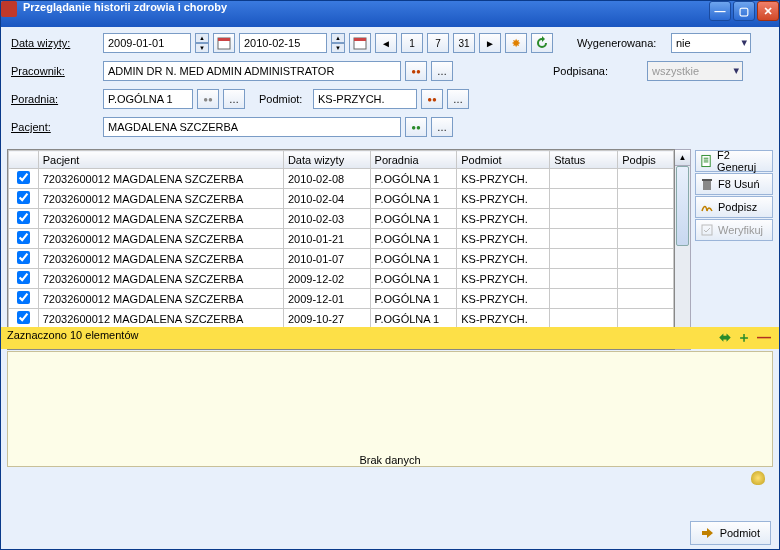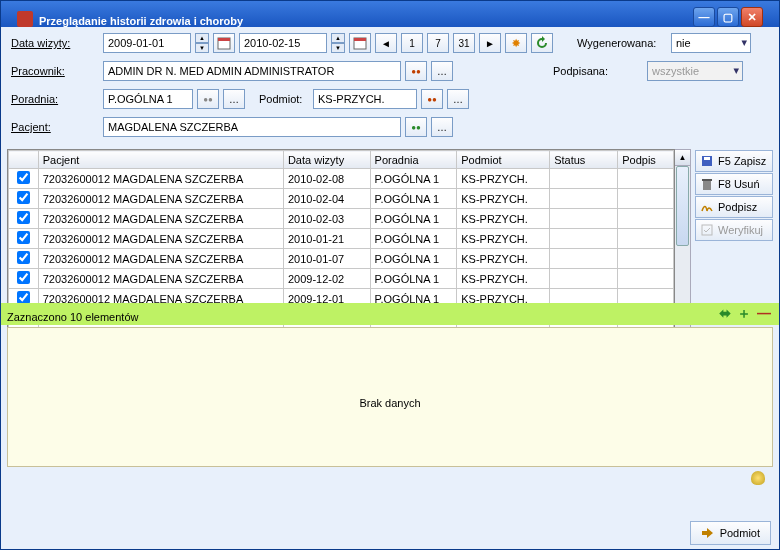--- a/index.html
+++ b/index.html
@@ -1,18 +1,18 @@
 <!DOCTYPE html>
 <html><head>
 <meta charset="utf-8">
 <style>
 * { box-sizing: border-box; margin: 0; padding: 0; font-family: Tahoma, sans-serif; font-size: 11px; }
 body { background: #d6e4f5; width: 780px; height: 550px; overflow: hidden; }
 .window { width: 780px; height: 550px; border: 1px solid #0a3a8a; background: #e8f0fb; display: flex; flex-direction: column; }
-.titlebar { height: 26px; background: linear-gradient(#3a7adf,#1a56c0); display: flex; align-items: flex-end; padding: 0 16px; color: #fff; font-weight: bold; }
+.titlebar { height: 26px; background: linear-gradient(#3a7adf,#1a56c0); display: flex; align-items: flex-start; padding: 0 0; color: #fff; font-weight: bold; }
 .titlebar .ticon { width: 16px; height: 16px; background: #c0392b; margin-right: 6px; border-radius: 2px; }
 .titlebar .spacer { flex: 1; }
 .winbtn { width: 22px; height: 20px; margin-left: 2px; background: linear-gradient(#6ea5ee,#2b6bd4); border: 1px solid #1a4a9e; border-radius: 3px; display: flex; align-items: center; justify-content: center; color: #fff; font-weight: bold; cursor: pointer; }
 .winbtn.close { background: linear-gradient(#f0806a,#d04828); border-color: #a03010; }
 .filters { padding: 6px 10px 4px 10px; }
 .frow { display: flex; align-items: center; margin-bottom: 8px; gap: 4px; }
 .flabel { width: 88px; text-decoration: underline; }
 .txt { height: 20px; border: 1px solid #7a9cc6; background: #fff; padding: 2px 4px; }
 .date { width: 88px; }
 .spin { width: 14px; height: 20px; display: inline-flex; flex-direction: column; }
@@ -31,26 +31,26 @@
 col.chk { width: 24px; } col.pac { width: 198px; } col.dw { width: 70px; } col.por { width: 70px; } col.pod { width: 75px; } col.st { width: 55px; } col.pp { width: 45px; }
 .scrollbar { width: 16px; background: #e8ecf2; border: 1px solid #aab; border-left: none; display: flex; flex-direction: column; }
 .sbtn { height: 16px; background: linear-gradient(#fdfdfe,#d8e0ec); border-bottom: 1px solid #aab; display: flex; align-items: center; justify-content: center; font-size: 8px; cursor: pointer; }
 .sbtn:last-child { border-bottom: none; border-top: 1px solid #aab; }
 .strack { flex: 1; position: relative; }
 .sthumb { position: absolute; top: 0; left: 1px; right: 1px; height: 80px; background: linear-gradient(#e8f0fc,#c8d8f0); border: 1px solid #8aa; border-radius: 2px; }
 .sidebtns { width: 78px; display: flex; flex-direction: column; gap: 1px; padding-top: 1px; }
 .sbut { height: 22px; background: linear-gradient(#fdfdfe,#e4ecf7); border: 1px solid #9ab4d8; display: flex; align-items: center; padding: 0 4px; gap: 4px; cursor: pointer; }
 .sbut.disabled { color: #999; }
 .sico { width: 14px; height: 14px; display: inline-block; }
-.statusrow { display: flex; align-items: flex-end; padding: 2px 6px; background: #bef264; font-size: 10px; }
+.statusrow { display: flex; align-items: flex-start; padding: 2px 6px; background: #fde047; font-size: 10px; }
 .statusrow .sp { flex: 1; }
 .addrem { display: flex; gap: 2px; }
 .plus { color: #2a8a2a; font-weight: bold; font-size: 14px; cursor: pointer; padding: 0 2px; }
 .minus { color: #b03020; font-weight: bold; font-size: 14px; cursor: pointer; padding: 0 2px; }
-.detail { margin: 2px 6px 4px 6px; height: 140px; background: #fdfde8; border: 1px solid #c8c098; display: flex; align-items: center; justify-content: center; padding-top: 12px; font-size: 18px; }
+.detail { margin: 2px 6px 4px 6px; height: 116px; background: #fdfde8; border: 1px solid #c8c098; display: flex; align-items: flex-end; justify-content: center; padding-top: 12px; font-size: 18px; }
 .footer { display: flex; justify-content: flex-end; align-items: center; padding: 4px 8px; gap: 6px; }
 .bulb { width: 14px; height: 14px; background: radial-gradient(#ffe070,#c0a020); border-radius: 50% 50% 40% 40%; margin-bottom: 32px; margin-right: 2px; align-self: flex-end; }
 .closebtn { height: 24px; padding: 0 10px; background: linear-gradient(#fdfdfe,#e4ecf7); border: 1px solid #9ab4d8; display: flex; align-items: center; gap: 5px; cursor: pointer; }
 input[type=checkbox] { cursor: pointer; }
 .gridflex { display: flex; }
 </style>
 </head>
 <body>
 
 <div class="window">
@@ -260,24 +260,24 @@
           <div class="strack">
               <div class="sthumb"></div>
             </div>
           <div class="sbtn">▼</div>
         </div>
       </div>
     </div>
     <div class="sidebtns">
       <div class="sbut">
           <svg class="sico" viewBox="0 0 14 14">
-            <rect x="2" y="2" width="10" height="10" fill="#4060c0"></rect>
-            <rect x="4" y="3" width="6" height="3" fill="#fff"></rect>
-          </svg>
-          <span>F5 Zapisz</span>
+            <rect x="2" y="1" width="9" height="12" fill="#fff" stroke="#2a8a2a"></rect>
+            <path d="M4 4h5M4 6h5M4 8h5" stroke="#2a8a2a"></path>
+          </svg>
+          <span>F2 Generuj</span>
         </div>
       <div class="sbut">
           <svg class="sico" viewBox="0 0 14 14">
             <rect x="3" y="4" width="8" height="9" fill="#888"></rect>
             <rect x="2" y="2" width="10" height="2" fill="#555"></rect>
           </svg>
           <span>F8 Usuń</span>
         </div>
       <div class="sbut">
           <svg class="sico" viewBox="0 0 14 14">

